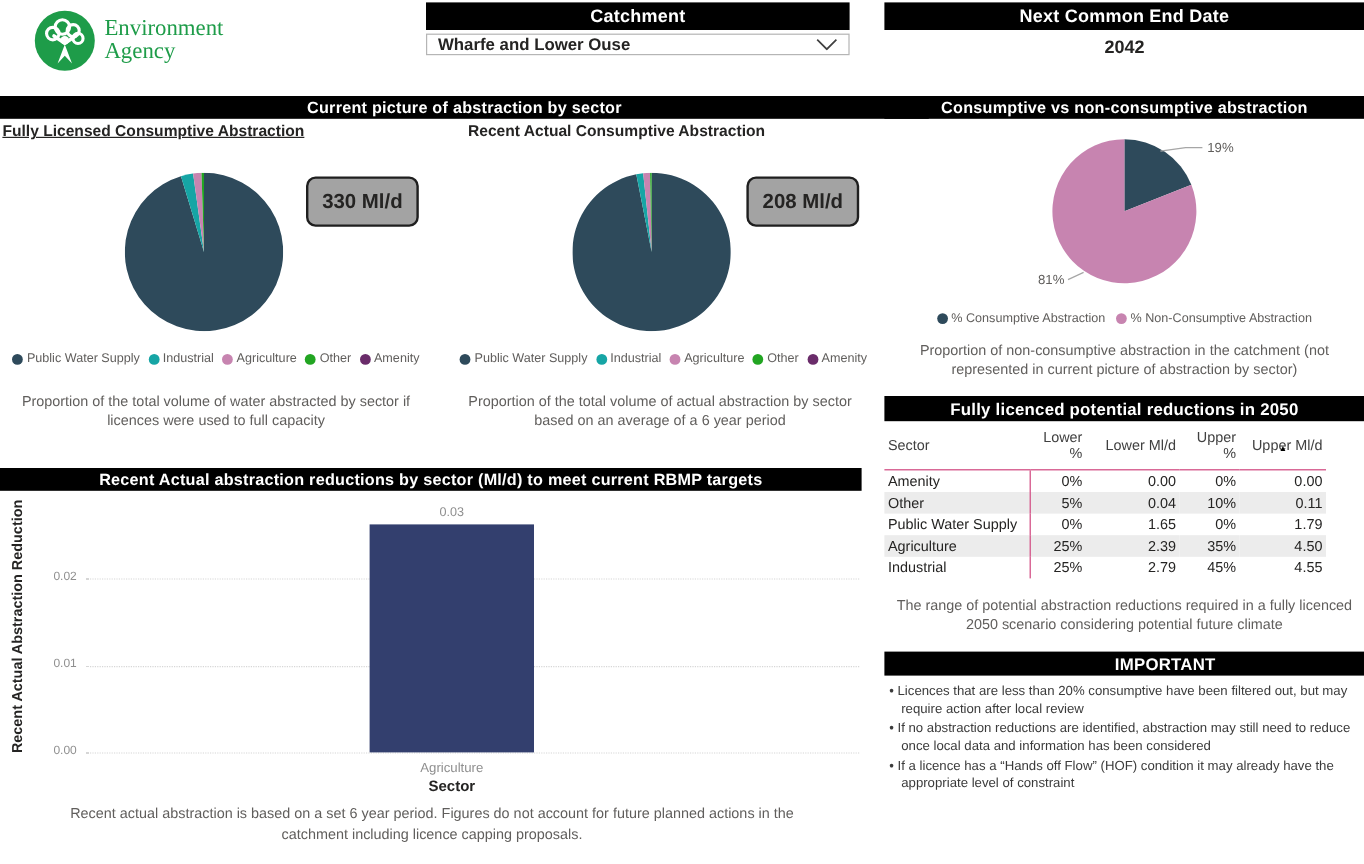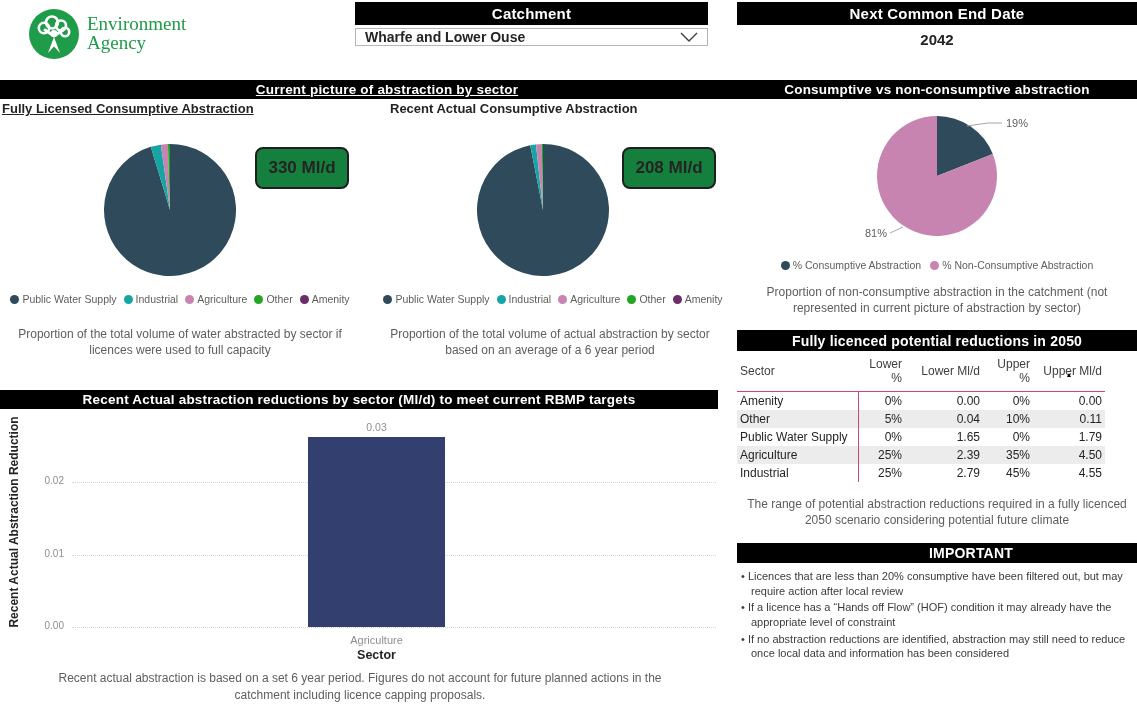--- a/index.html
+++ b/index.html
@@ -20,35 +20,35 @@
   .catchment-banner{left:355px;top:2px;width:353px;height:23px;font-size:15px;}
   .dropdown{
     left:355px;top:28px;width:353px;height:18px;border:1px solid #b5b5b5;background:#fff;
     display:flex;align-items:center;justify-content:space-between;padding:0 9px;
     font-size:14px;font-weight:700;box-sizing:border-box;
   }
   .nced-banner{left:737px;top:2px;width:400px;height:23px;font-size:15px;}
   .nced-value{left:737px;top:31px;width:400px;text-align:center;font-size:15px;font-weight:700;}
 
   
-  .sec1{left:0;top:80px;width:774px;height:19px;font-size:13.5px;text-decoration:underline;}
+  .sec1{left:0;top:80px;width:774px;height:19px;font-size:13.5px;}
   .sec2{left:0;top:390px;width:718px;height:19px;font-size:13.5px;}
   .sec3{left:737px;top:80px;width:400px;height:19px;font-size:13.5px;}
   .sec4{left:737px;top:330px;width:400px;height:21px;font-size:14px;}
   .sec5{left:737px;top:543px;width:468px;height:20px;font-size:14px;}
 
   .pie-title{position:absolute;top:101px;font-size:13px;font-weight:700;color:#252423;}
   .pt1{left:2px;text-decoration:underline;} .pt2{left:390px;}
   .pie-svg{position:absolute;}
   .p1{left:104px;top:144px;width:132px;height:132px;}
   .p2{left:477px;top:144px;width:132px;height:132px;}
   .p3{left:790px;top:110px;width:330px;height:145px;}
   .badge{
     position:absolute;top:147px;width:90px;height:38px;border:2px solid #1f1f1f;border-radius:8px;
-    display:flex;align-items:center;justify-content:center;font-size:17px;font-weight:700;background:#15803d;
+    display:flex;align-items:center;justify-content:center;font-size:17px;font-weight:700;background:#a3a3a3;
   }
   .b1{left:255px;} .b2{left:622px;}
 
   .legend{position:absolute;display:flex;justify-content:center;align-items:center;
     font-size:10.5px;color:#605e5c;white-space:nowrap;}
   .lg1{left:5px;top:293px;width:350px;gap:7px;}
   .lg2{left:378px;top:293px;width:350px;gap:7px;}
   .lg3{left:737px;top:259px;width:400px;gap:9px;}
   .legend-item{display:inline-flex;align-items:center;gap:3px;}
   .legend-dot{width:9px;height:9px;border-radius:50%;display:inline-block;flex:none;}
@@ -314,15 +314,15 @@
     </tbody>
 </table>
 
 <div class="caption cap4">The range of potential abstraction reductions required in a fully licenced 2050 scenario considering potential future climate</div>
 
 <div class="banner sec5">
   <span>IMPORTANT</span>
 </div>
 <ul class="bullets">
     <li>Licences that are less than 20% consumptive have been filtered out, but may require action after local review</li>
+    <li>If no abstraction reductions are identified, abstraction may still need to reduce once local data and information has been considered</li>
     <li>If a licence has a “Hands off Flow” (HOF) condition it may already have the appropriate level of constraint</li>
-    <li>If no abstraction reductions are identified, abstraction may still need to reduce once local data and information has been considered</li>
   </ul>
 
 </body></html>

